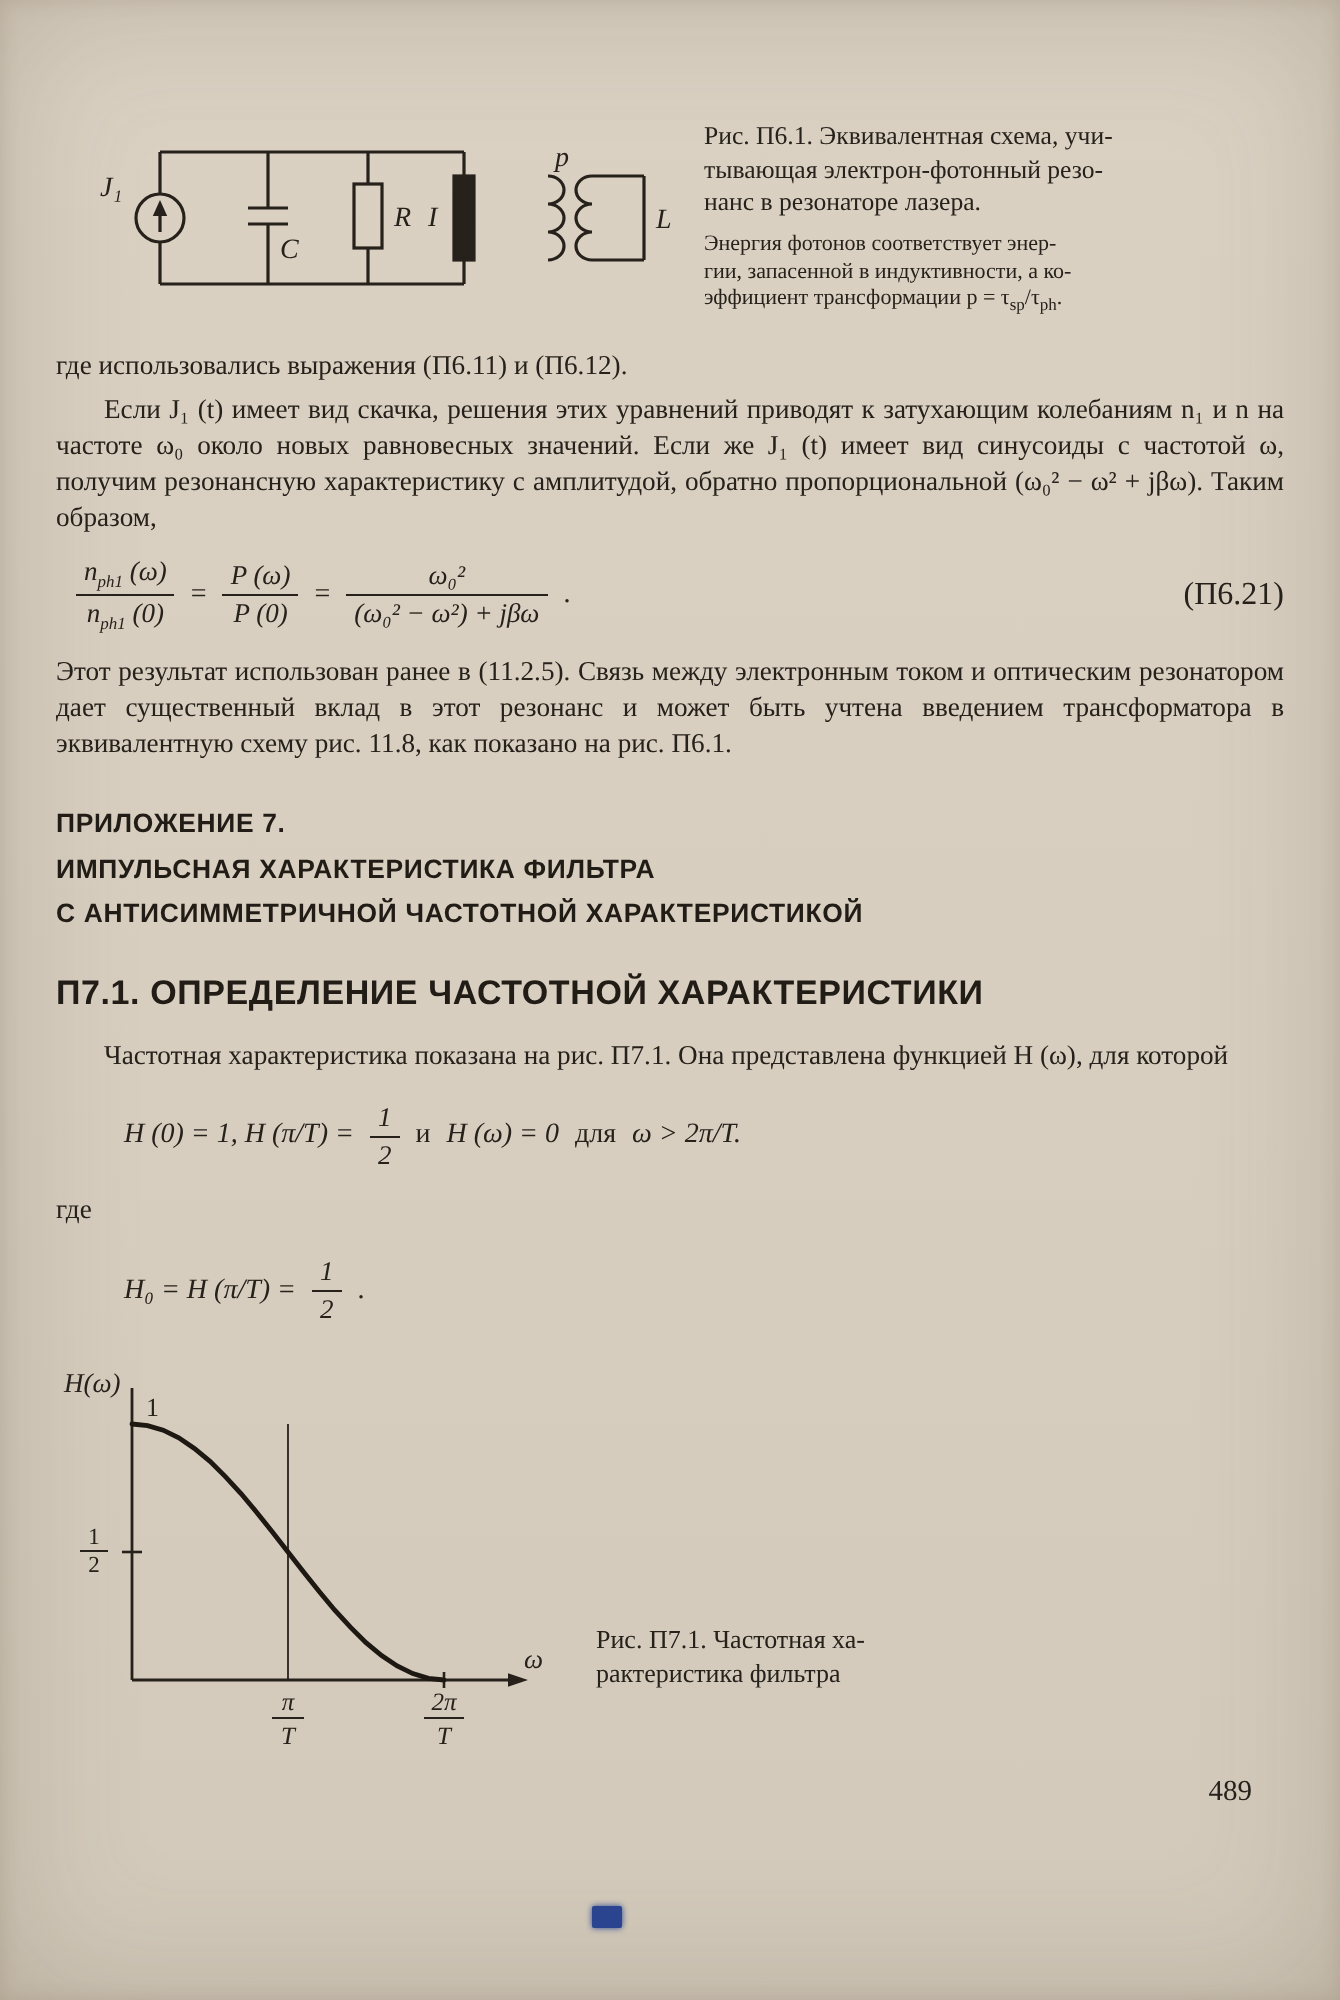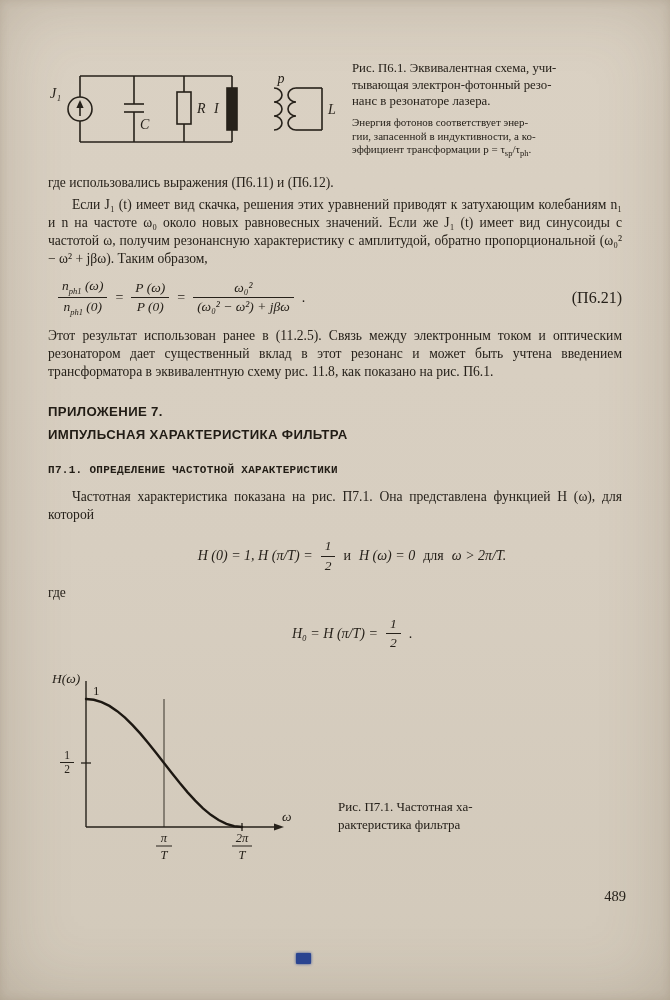--- a/index.html
+++ b/index.html
@@ -7,51 +7,51 @@
   body {
     font-family:"Liberation Serif","DejaVu Serif",serif;
     background:#b9b0a2;
   }
   .page {
     position:relative; width:670px; height:1000px; overflow:hidden;
     background:linear-gradient(180deg,#dad1c3 0%,#d7cec0 55%,#d2c9ba 100%);
     box-shadow:inset 0 0 70px rgba(92,74,50,.22), inset 0 0 10px rgba(92,74,50,.15);
     color:#26211a;
   }
-  .content { padding:0 48px; }
+  .content { padding:0 28px; }
 
   
   .fig-row { display:flex; gap:16px; align-items:flex-start; margin:56px 38px 14px 40px; }
   .schematic { flex:0 0 auto; }
   .fig61-text { flex:1 1 auto; padding-top:4px; }
   .fig-caption { font-size:12.8px; line-height:1.3; white-space:pre-line; }
   .fig-note { font-size:11px; line-height:1.25; margin-top:6px; white-space:pre-line; }
   .fig-note sub, .eq sub, .num sub, .den sub { font-size:8.5px; }
 
   
   .body-text { font-size:13.6px; line-height:1.33; text-align:justify; }
   .indent { text-indent:24px; }
   .mt4 { margin-top:4px; }
 
   
-  .equation { display:flex; align-items:center; gap:8px; font-size:14px; font-style:italic; margin:10px 0; padding-left:10px;justify-content:center; }
+  .equation { display:flex; align-items:center; gap:8px; font-size:14px; font-style:italic; margin:10px 0; padding-left:10px; }
   .equation.ind { padding-left:34px;margin-top:14px; }
   .eq-tag { margin-left:auto; font-style:normal; font-size:16px; }
   .frac { display:inline-grid; text-align:center; line-height:1.2; font-size:13.5px; }
   .frac .num { border-bottom:1.3px solid currentColor; padding:0 4px 1px; }
   .frac .den { padding:1px 4px 0; }
   .it { font-style:italic; }
   .ro { font-style:normal; }
 
   
   .appendix-heading { margin:20px 0 0 0; font-family:"Liberation Sans","DejaVu Sans",sans-serif; font-weight:bold; font-size:13.2px; letter-spacing:.35px; line-height:1.7; color:#211c15; }
-  .section-heading { margin:18px 0 12px 0; font-family:Liberation Mono, monospace; font-weight:bold; font-size:11px; letter-spacing:.3px; color:#211c15; }
-
-  
-  .fig71-row { display:flex; align-items:flex-end; gap:40px; margin-top:14px; }
+  .section-heading { margin:18px 0 12px 0; font-family:Liberation Sans, sans-serif; font-weight:bold; font-size:17px; letter-spacing:.3px; color:#211c15; }
+
+  
+  .fig71-row { display:flex; align-items:flex-end; gap:20px; margin-top:14px; }
   .fig71-caption { margin-bottom:32px; font-size:13px; line-height:1.35; white-space:pre-line; }
 
   svg text { fill:#26211a; }
   svg { font-family:"Liberation Serif","DejaVu Serif",serif; }
 
   .page-number { position:absolute; top:888px; right:44px; font-weight:normal; font-size:14.5px; }
   .artifact { position:absolute; top:953px; left:296px; width:15px; height:11px; background:#2a4490; box-shadow:0 0 3px #2a4490; border-radius:1px; }
 </style>
 </head>
 <body>
@@ -140,20 +140,21 @@
       </span>
       <span class="ro">.</span>
       <span class="eq-tag">(П6.21)</span>
     </div>
 
     <p class="body-text">Этот результат использован ранее в (11.2.5). Связь между электронным током и оптическим резонатором дает существенный вклад в этот резонанс и может быть учтена введением трансформатора в эквивалентную схему рис. 11.8, как показано на рис. П6.1.</p>
 
     <div class="appendix-heading">
       <div>ПРИЛОЖЕНИЕ 7.</div>
       <div>ИМПУЛЬСНАЯ ХАРАКТЕРИСТИКА ФИЛЬТРА</div>
+      <div>С АНТИСИММЕТРИЧНОЙ ЧАСТОТНОЙ ХАРАКТЕРИСТИКОЙ</div>
     </div>
 
     <div class="section-heading">П7.1. ОПРЕДЕЛЕНИЕ ЧАСТОТНОЙ ХАРАКТЕРИСТИКИ</div>
 
     <p class="body-text indent">Частотная характеристика показана на рис. П7.1. Она представлена функцией H (ω), для которой</p>
 
     <div class="equation ind">
       <span class="it">H (0) = 1,  H (π/T) =</span>
       <span class="frac">
         <span class="num">1</span>

